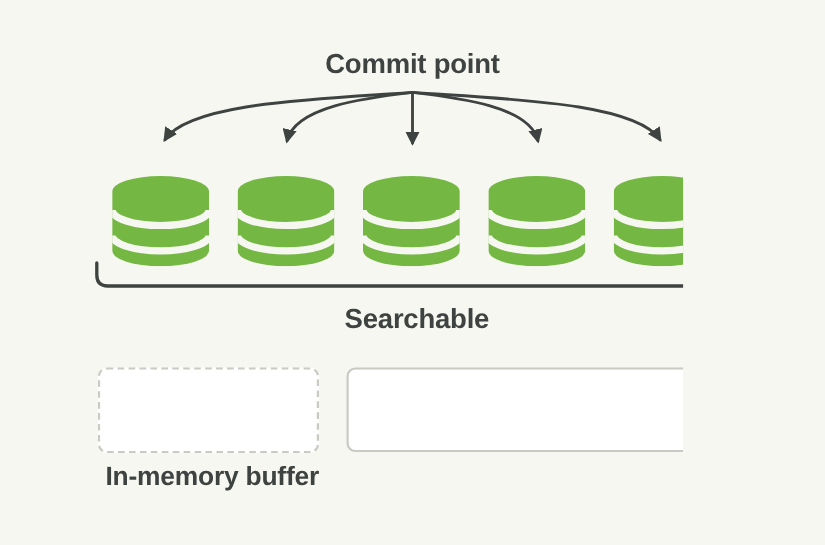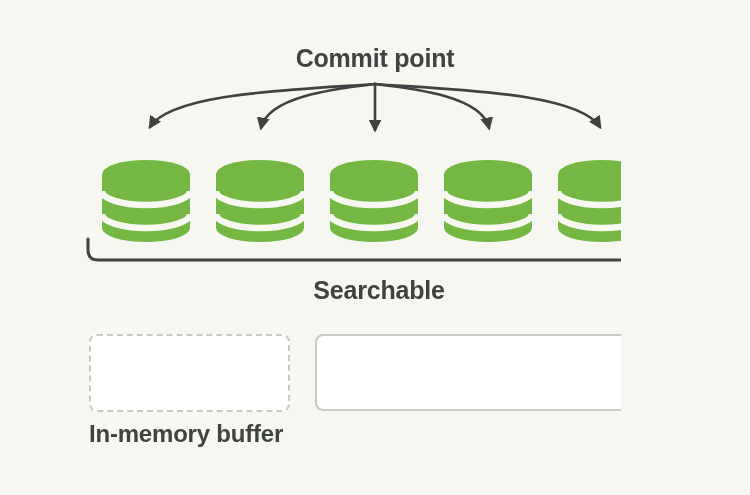--- a/index.html
+++ b/index.html
@@ -86,21 +86,21 @@
   }
   .box.solid {
     left: 315px;
     width: 345px;
     height: 77px;
     border: 2px solid var(--box-border);
   }
   .label {
     position: absolute;
     top: 420px;
-    text-align: left;
+    text-align: right;
     font-size: 24px;
     font-weight: 700;
     letter-spacing: -0.2px;
   }
   .label-buffer { left: 89px; width: 201px; }
   .label-translog { left: 315px; width: 345px; }
 </style>
 </head>
 <body>
 

